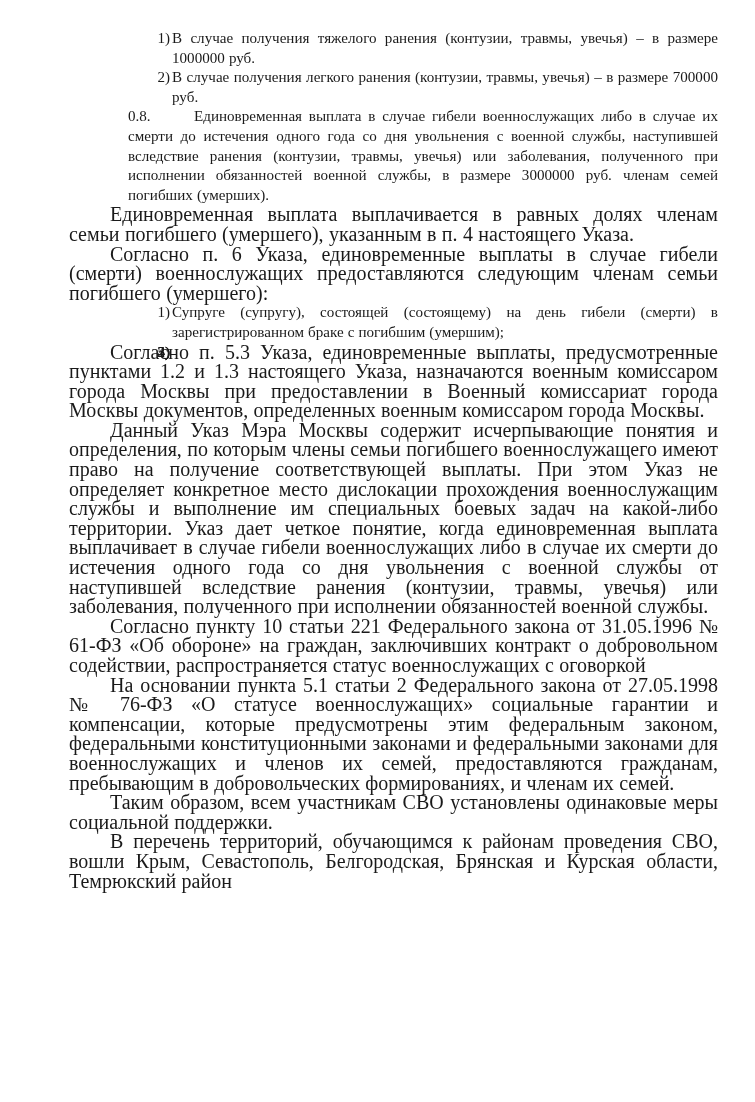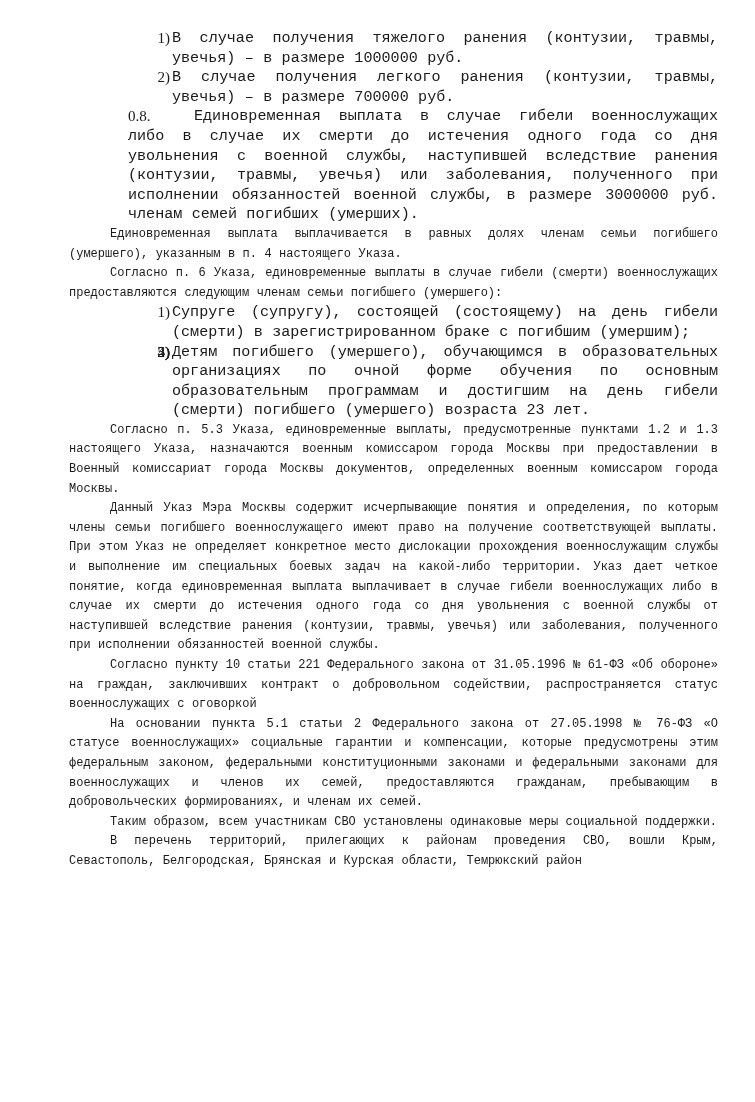--- a/index.html
+++ b/index.html
@@ -20,21 +20,21 @@
     box-sizing: border-box;
   }
   .doc-body {
     position: absolute;
     left: 69px;
     top: 29px;
     width: 649px;
   }
   p.para {
     margin: 0;
-    font-size: 12px;
+    font-size: 20px;
     line-height: 19.6px;
     text-align: justify;
     text-justify: inter-word;
     text-indent: 41px;
     hyphens: none;
   }
   
   ol.numlist {
     margin: 0;
     padding: 0;
@@ -78,21 +78,21 @@
     font-size: 15.1px;
     line-height: 19.6px;
   }
   .clause > .clause-text {
     display: block;
     text-align: justify;
     text-justify: inter-word;
     text-indent: 66px;
   }
   
-  .para, .li-text, .clause-text { word-spacing: 0.02em; font-family: Liberation Mono, monospace; }
+  .para, .li-text, .clause-text { word-spacing: 0.02em; }
 </style>
 </head>
 <body>
 
 <div class="page">
   <div class="doc-body">
 
     <ol class="numlist">
       <li>
         <span class="marker">1)</span>
@@ -122,31 +122,30 @@
         <span class="marker">2)</span>
       </li>
       <li>
         <span class="marker">3)</span>
       </li>
       <li>
         <span class="marker">4)</span>
       </li>
       <li>
         <span class="marker">5)</span>
-        <span class="li-text">Детям погибшего (умершего), обучающимся в образовательных организациях по очной форме обучения по основным образовательным программам и достигшим на день гибели (смерти) погибшего (умершего) возраста 23 лет.</span>
       </li>
     </ol>
 
     <p class="para">Согласно п. 5.3 Указа, единовременные выплаты, предусмотренные пунктами 1.2 и 1.3 настоящего Указа, назначаются военным комиссаром города Москвы при предоставлении в Военный комиссариат города Москвы документов, определенных военным комиссаром города Москвы.</p>
 
     <p class="para">Данный Указ Мэра Москвы содержит исчерпывающие понятия и определения, по которым члены семьи погибшего военнослужащего имеют право на получение соответствующей выплаты. При этом Указ не определяет конкретное место дислокации прохождения военнослужащим службы и выполнение им специальных боевых задач на какой-либо территории. Указ дает четкое понятие, когда единовременная выплата выплачивает в случае гибели военнослужащих либо в случае их смерти до истечения одного года со дня увольнения с военной службы от наступившей вследствие ранения (контузии, травмы, увечья)  или заболевания, полученного при исполнении обязанностей военной службы.</p>
 
     <p class="para">Согласно пункту 10 статьи 221 Федерального закона от 31.05.1996 № 61-ФЗ «Об обороне» на граждан, заключивших контракт о добровольном содействии, распространяется статус военнослужащих с оговоркой</p>
 
 
     <p class="para">На основании пункта 5.1 статьи 2 Федерального закона от 27.05.1998 № 76-ФЗ «О статусе военнослужащих» социальные гарантии и компенсации, которые предусмотрены этим федеральным законом, федеральными конституционными законами и федеральными законами для военнослужащих и членов их семей, предоставляются гражданам, пребывающим в добровольческих формированиях, и членам их семей.</p>
 
     <p class="para">Таким образом, всем участникам СВО установлены одинаковые меры социальной поддержки.</p>
 
-    <p class="para">В перечень территорий, прилегающих к районам проведения СВО, вошли Крым, Севастополь, Белгородская, Брянская и Курская области, Темрюкский район</p>
+    <p class="para">В перечень территорий, обучающимся к районам проведения СВО, вошли Крым, Севастополь, Белгородская, Брянская и Курская области, Темрюкский район</p>
 
   </div>
 </div>
 
 </body></html>

